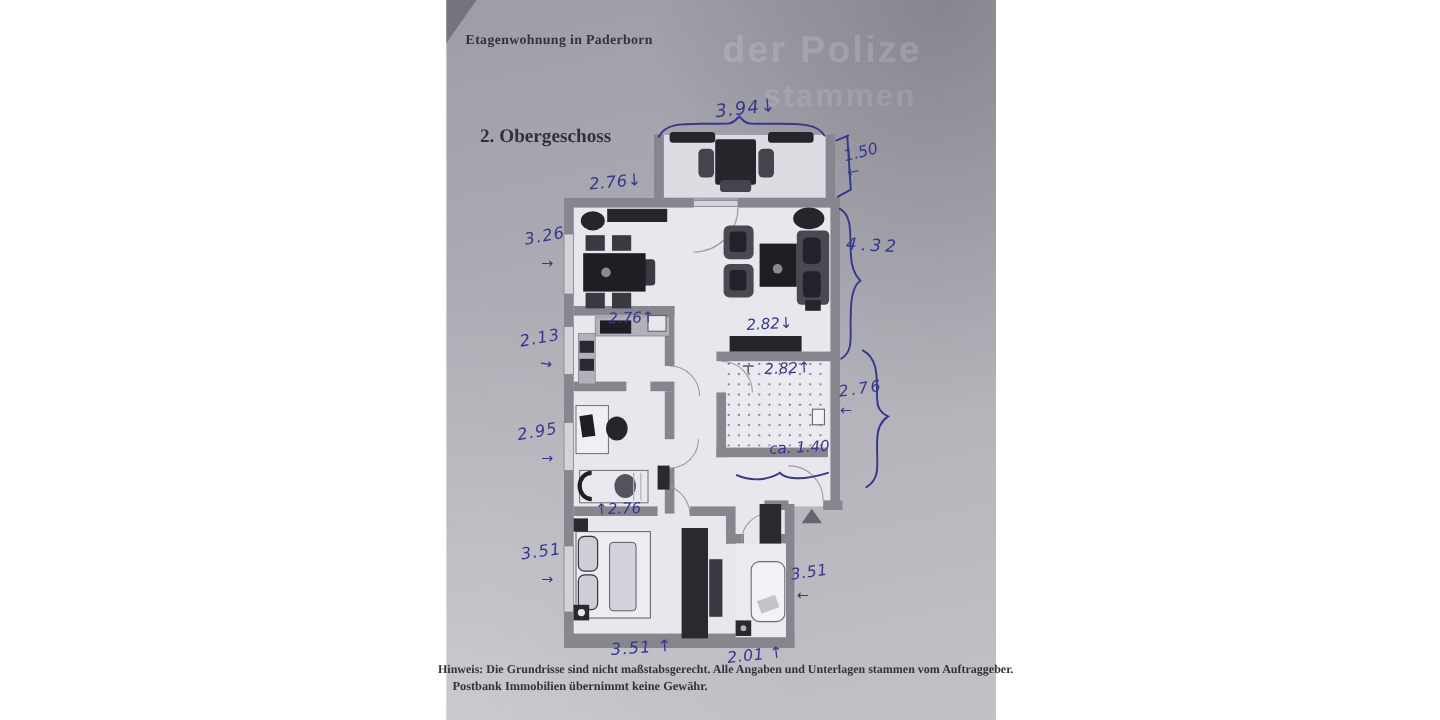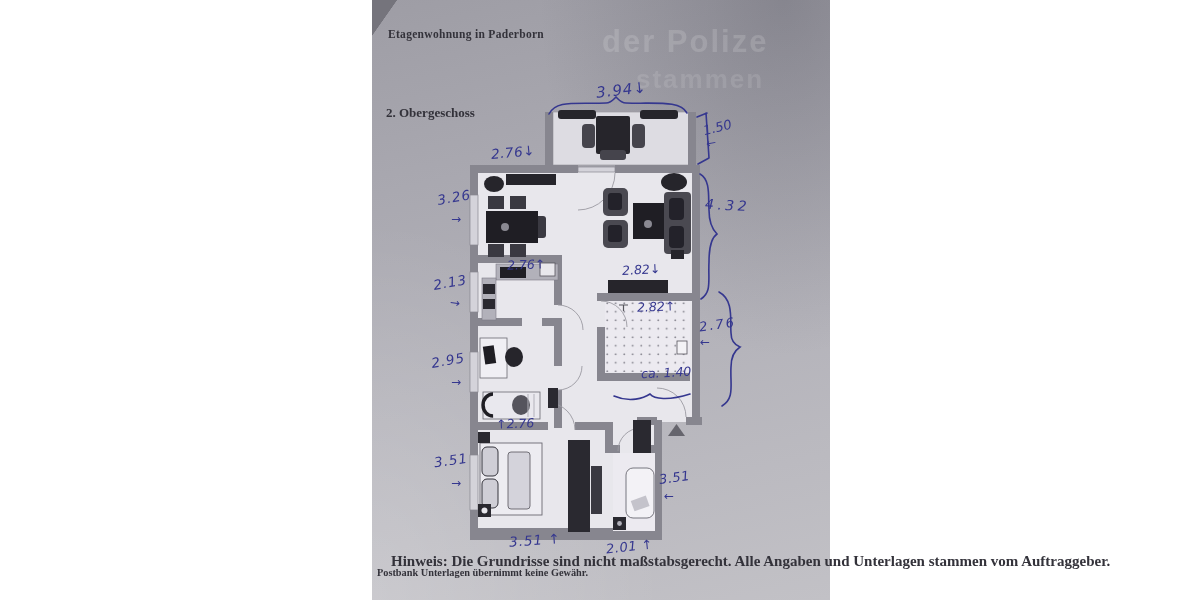--- a/index.html
+++ b/index.html
@@ -17,22 +17,22 @@
 
   
   .wm{position:absolute;font-family:"Liberation Sans",sans-serif;font-weight:bold;
       color:rgba(255,255,255,0.15);white-space:nowrap;}
   .wm1{left:602px;top:24px;font-size:31px;letter-spacing:2px;}
   .wm2{left:636px;top:64px;font-size:26px;letter-spacing:2px;color:rgba(255,255,255,0.11);}
 
   
   .printed{position:absolute;color:#33323a;white-space:nowrap;font-weight:bold;}
   .doc-title{left:388px;top:28px;font-size:11.5px;letter-spacing:0.3px;}
-  .floor-label{left:386px;top:105px;font-size:13px;}
-  .footer-line1{left:391px;top:553px;font-size:15px;}
+  .floor-label{left:400px;top:105px;font-size:16px;}
+  .footer-line1{left:365px;top:553px;font-size:10px;}
   .footer-line2{left:377px;top:567px;font-size:10.3px;}
 
   
   svg.plan{position:absolute;left:372px;top:0;}
 
   
   .ann{position:absolute;font-family:"DejaVu Sans",sans-serif;font-style:italic;
        color:#35378f;white-space:nowrap;font-size:13px;}
   .a0{left:596px;top:81px;font-size:15px;transform:rotate(-6deg);letter-spacing:1px;}
   .a1{left:703px;top:120px;transform:rotate(-14deg);}
@@ -64,21 +64,21 @@
 
 <div class="paper"></div>
 <div class="paper-fold"></div>
 
 <div class="wm wm1">der Polize</div>
 <div class="wm wm2">stammen</div>
 
 <div class="printed doc-title">Etagenwohnung in Paderborn</div>
 <div class="printed floor-label">2. Obergeschoss</div>
 <div class="printed footer-line1">Hinweis: Die Grundrisse sind nicht maßstabsgerecht. Alle Angaben und Unterlagen stammen vom Auftraggeber.</div>
-<div class="printed footer-line2">Postbank Unterlagen übernimmt keine Gewähr.</div>
+<div class="printed footer-line2">Postbank Immobilien übernimmt keine Gewähr.</div>
 
 <svg class="plan" width="458" height="600" viewBox="372 0 458 600" xmlns="http://www.w3.org/2000/svg">
   <defs>
     <pattern id="tiles" x="605" y="301" width="8.5" height="8.5" patternUnits="userSpaceOnUse">
       <circle cx="2.2" cy="2.2" r="0.9" fill="#75747f"></circle>
     </pattern>
   </defs>
 
   <g>
     <rect x="553" y="112" width="143" height="53" fill="#dddce2" stroke="#9b9aa2" stroke-width="0.7"></rect>

